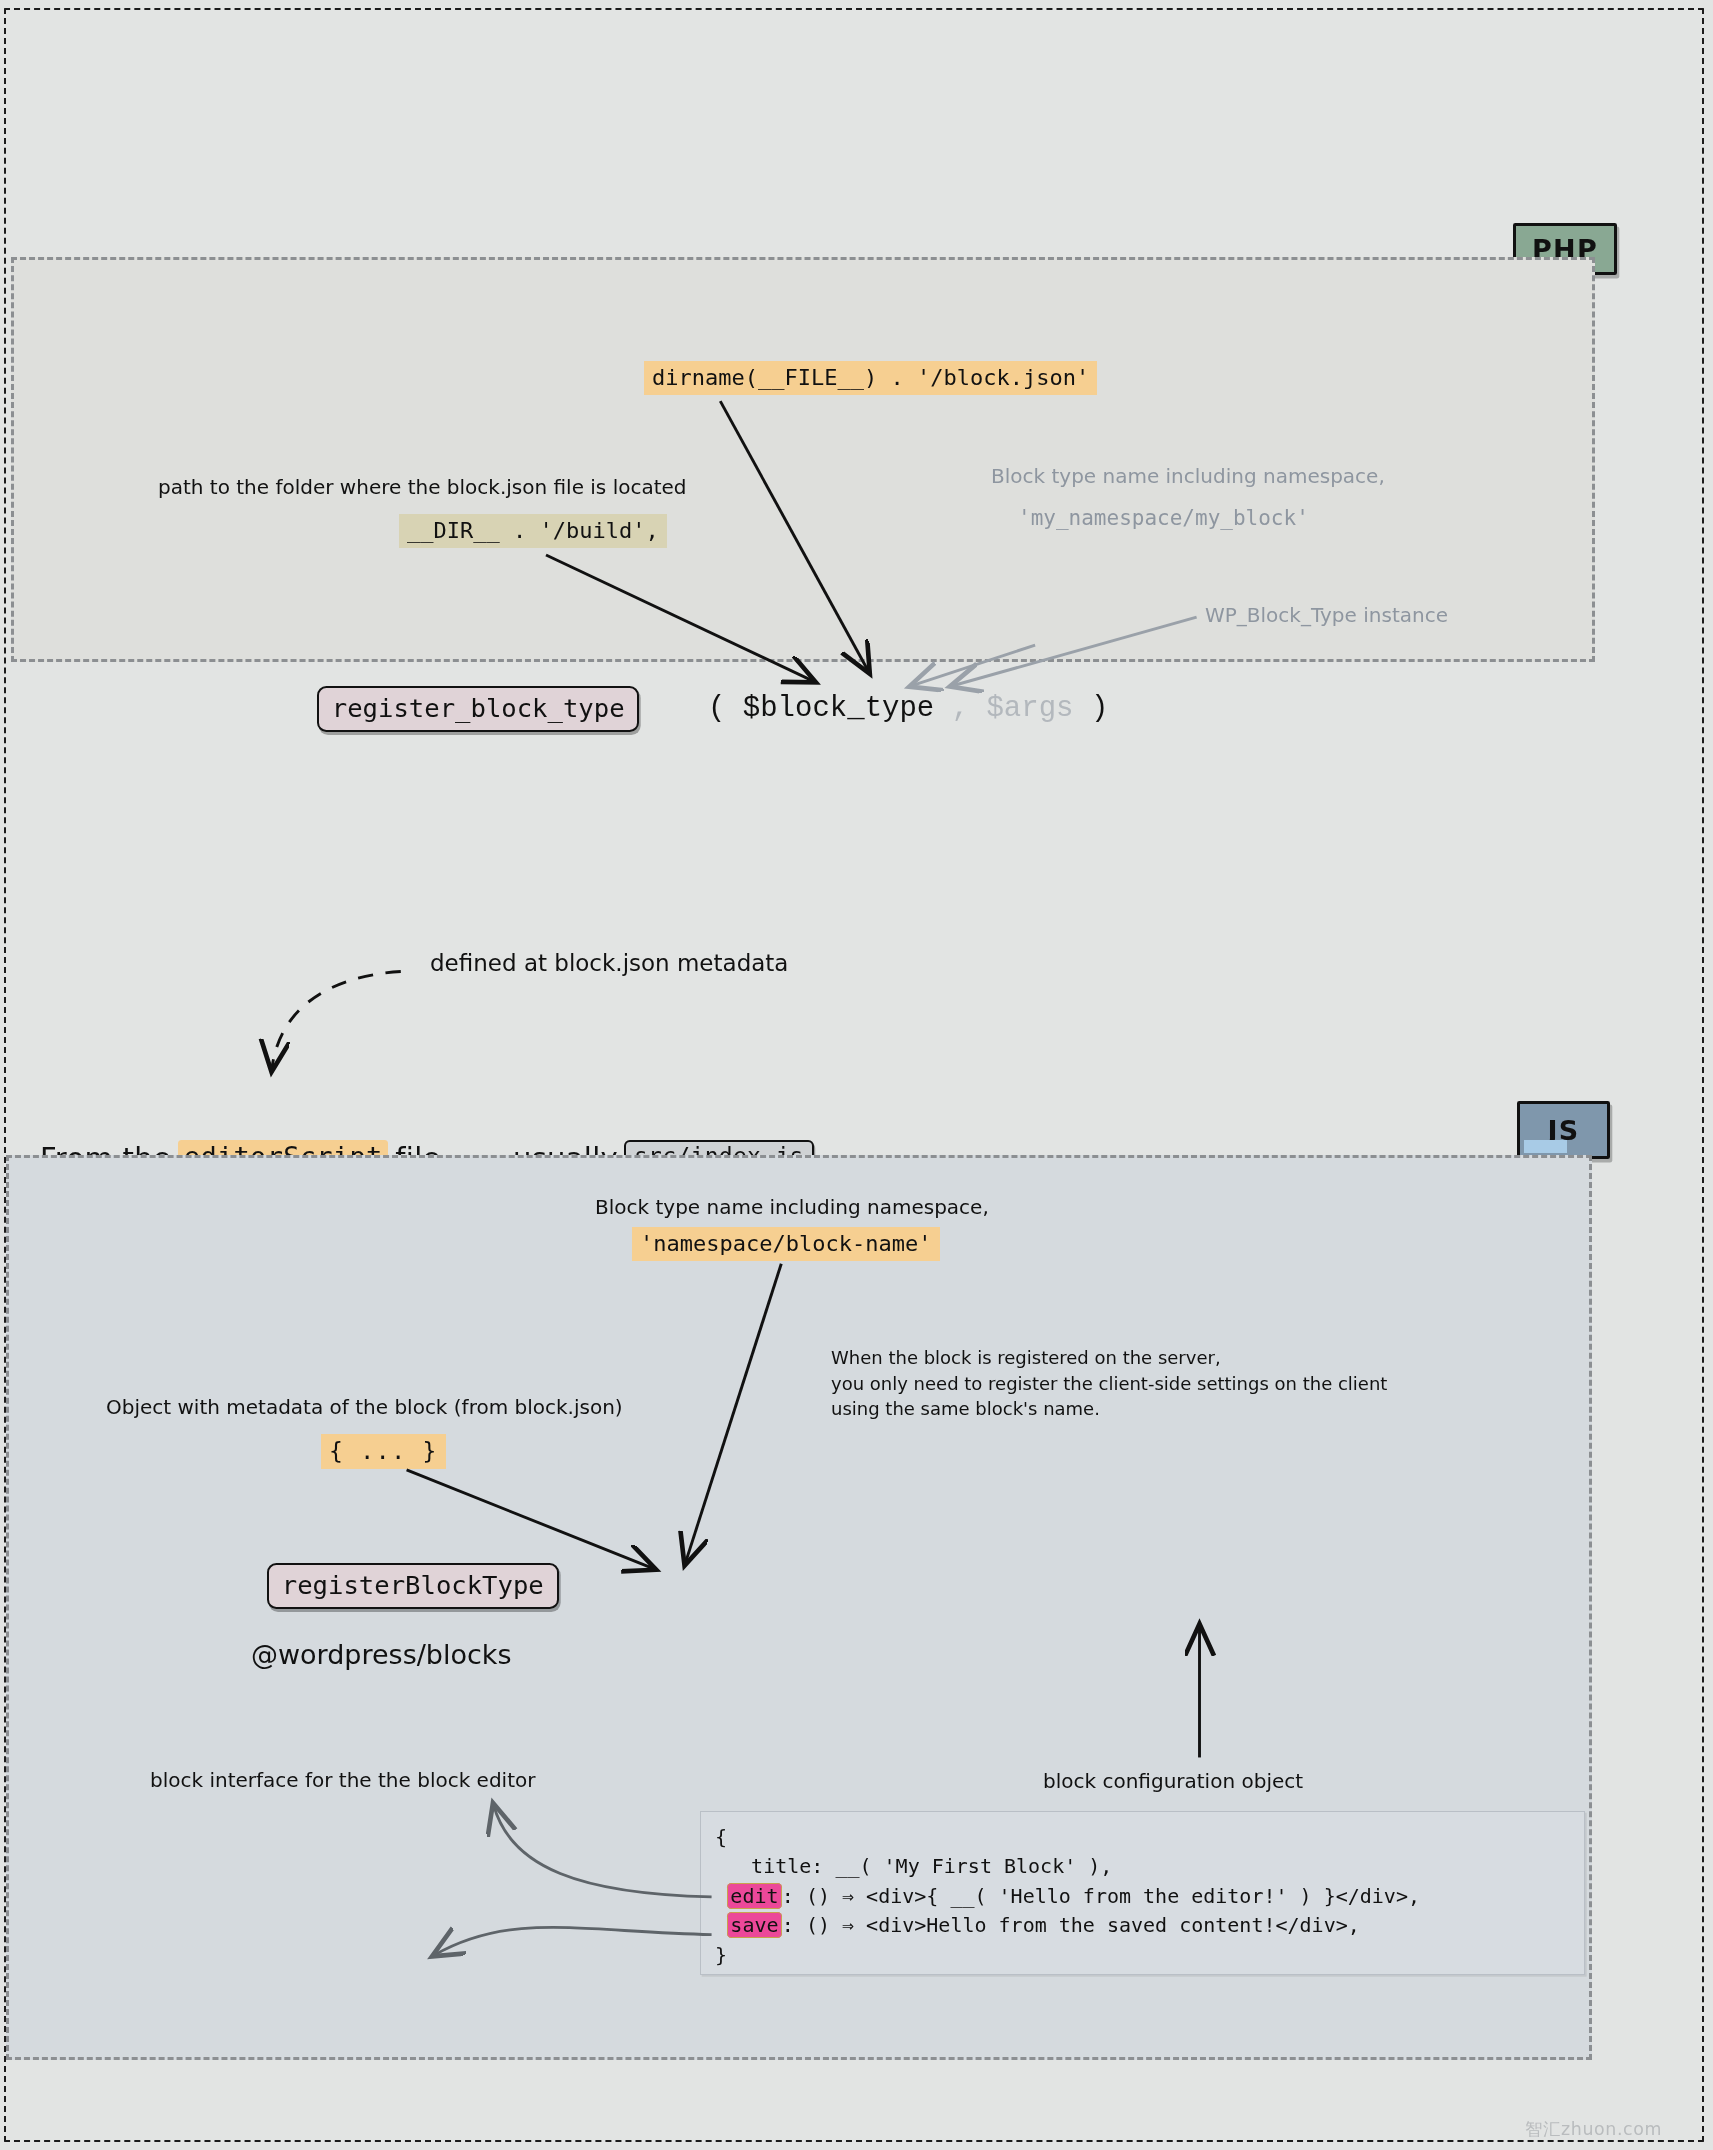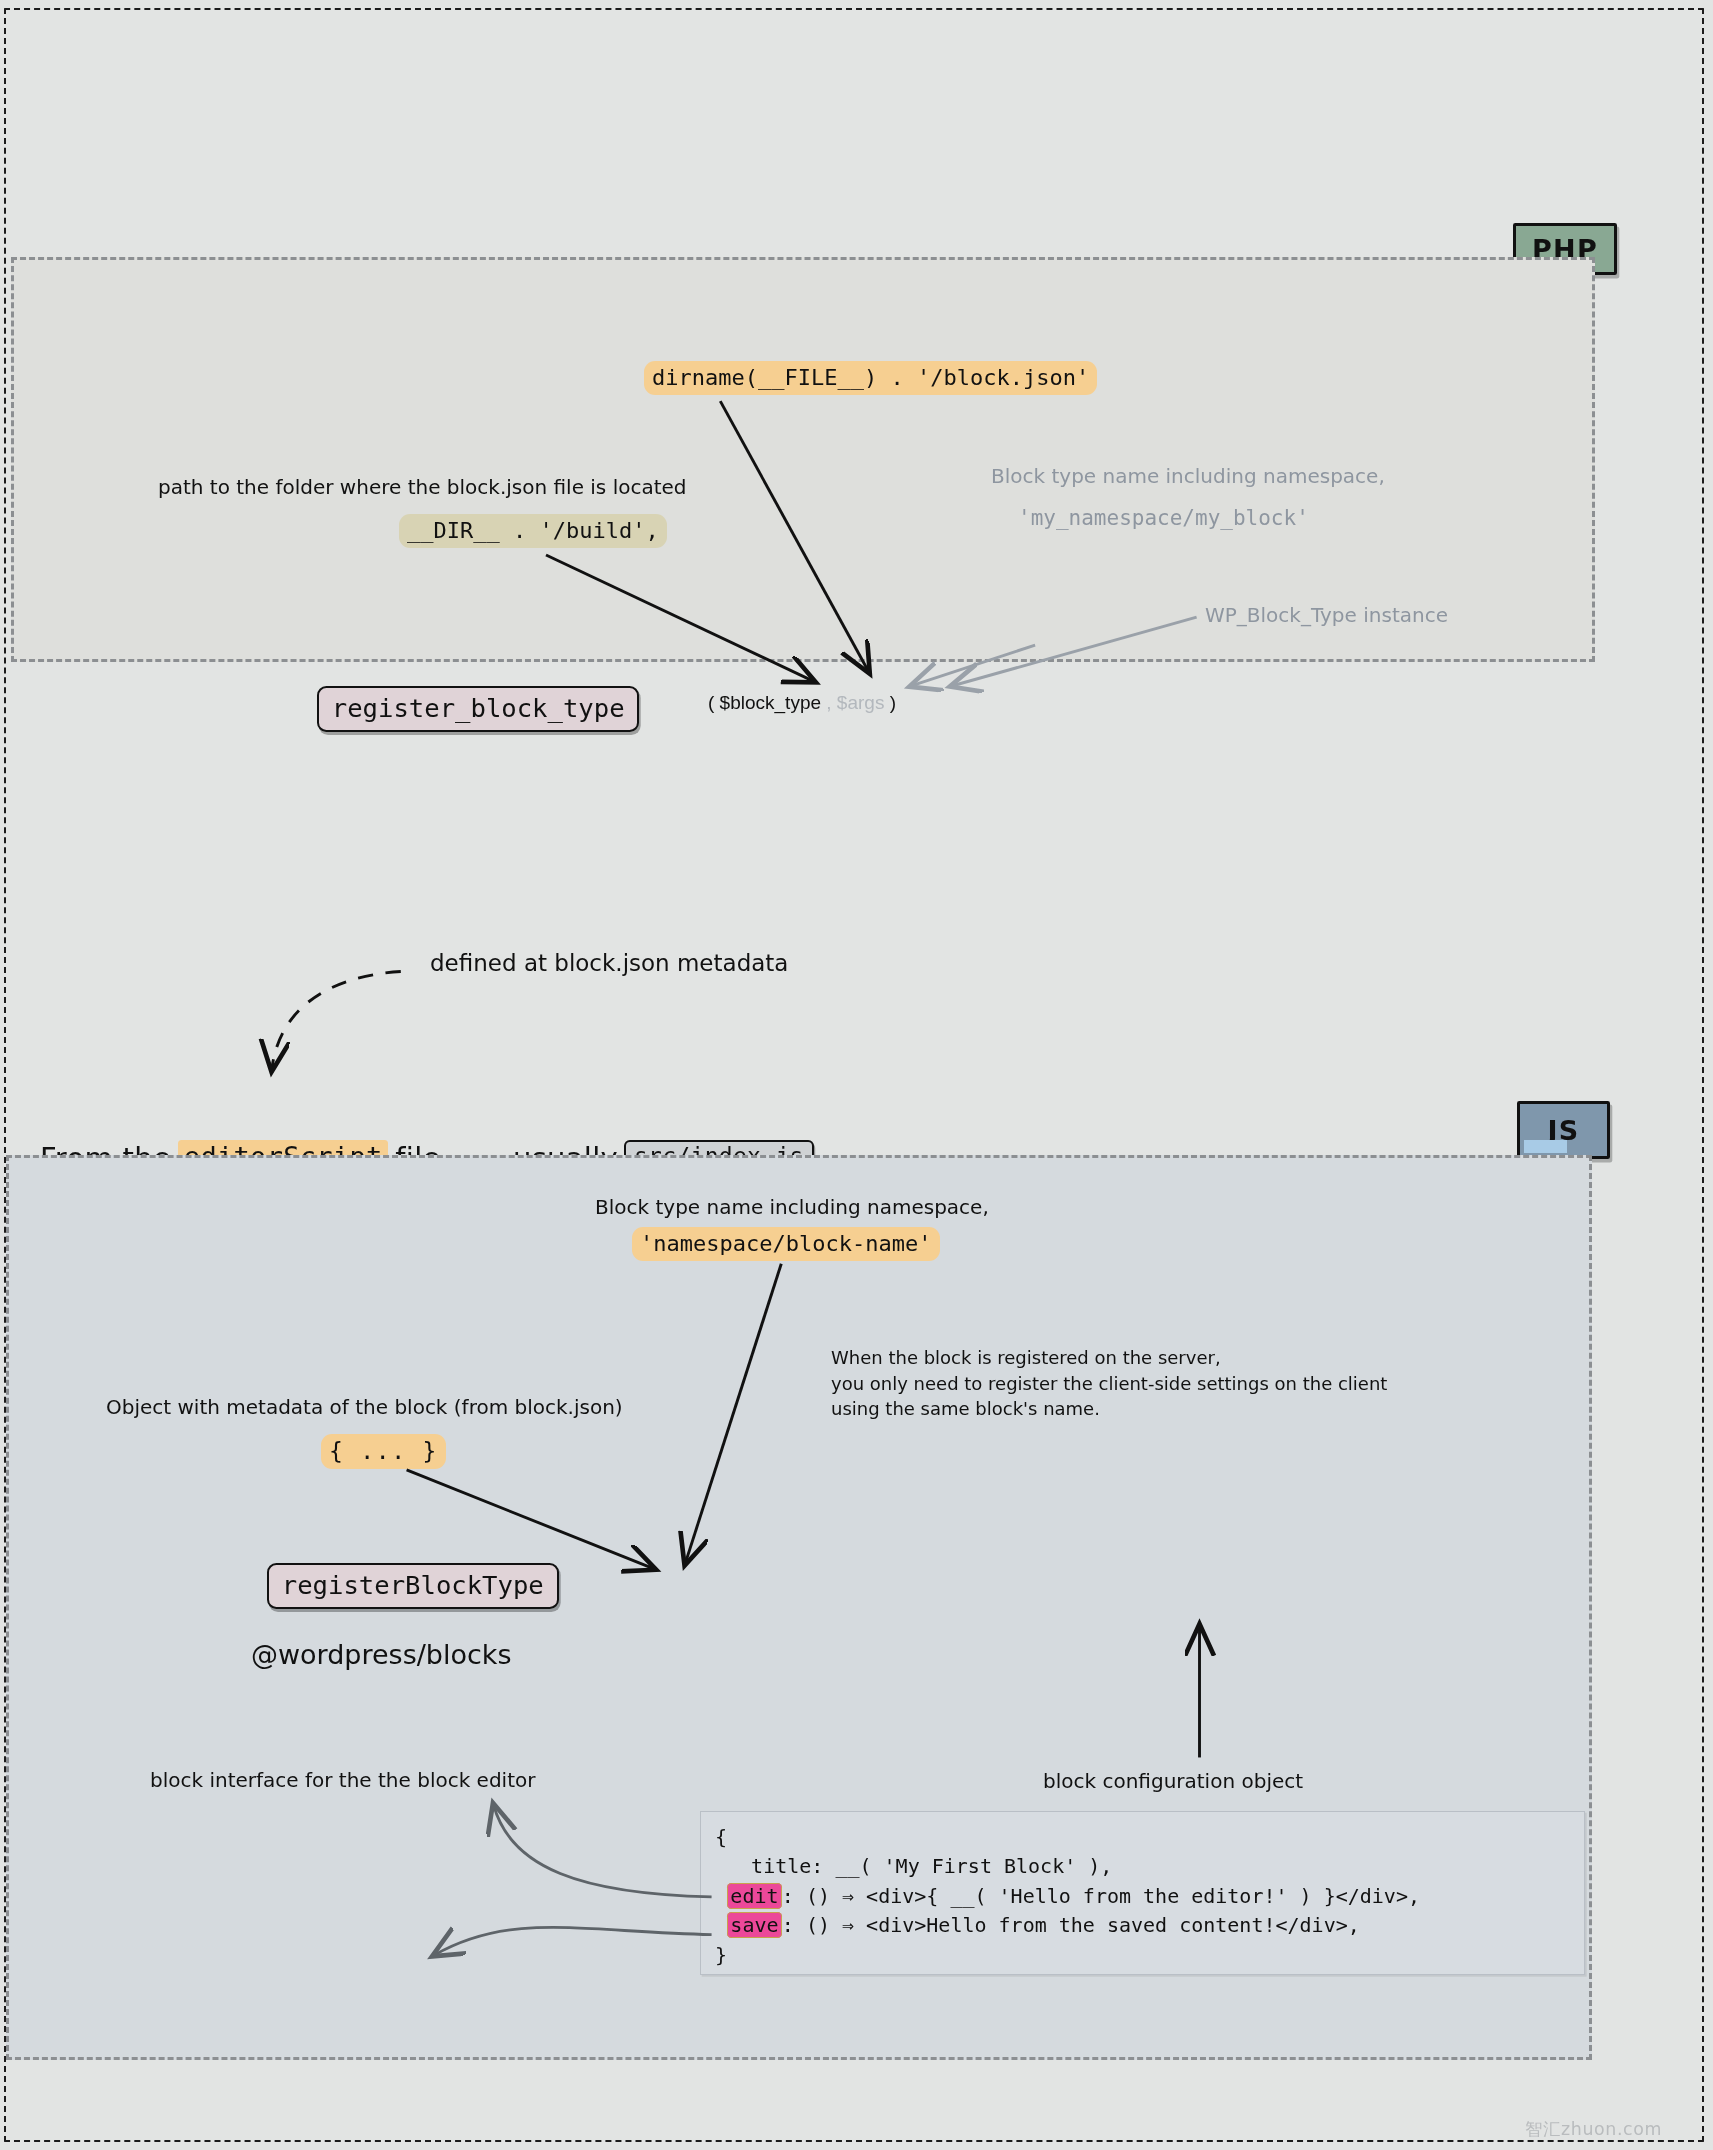--- a/index.html
+++ b/index.html
@@ -90,21 +90,21 @@
   
   .note{position:absolute;font-size:20px;color:#111;line-height:1.42;white-space:pre;}
   .note-gray{position:absolute;font-size:20px;color:#8e96a0;line-height:1.45;white-space:pre;}
 
   
   .tok{
     position:absolute;
     font-family:"DejaVu Sans Mono", monospace;
     font-size:22px;
     padding:3.5px 8.1px 5.8px;
-    border-radius:11px;
+    border-radius:0;
     white-space:pre;
     color:#111;
   }
   .tok.orange{background:#f6cf91;}
   .tok.khaki{background:#d8d3b4;}
 
   
   .pill{
     position:absolute;
     font-family:"DejaVu Sans Mono", monospace;
@@ -112,22 +112,22 @@
     background:#e0d3d7;
     border:2.9px solid #111;
     border-radius:9.3px;
     padding:4.6px 12.8px 7px;
     white-space:pre;
     color:#111;
     box-shadow:1.7px 2.9px 0 rgba(0,0,0,.3);
   }
   .sig{
     position:absolute;
-    font-family:Liberation Sans, sans-serif;
-    font-size:19px;
+    font-family:Liberation Mono, monospace;
+    font-size:29px;
     white-space:pre;
     color:#111;
   }
   .sig .dim{color:#b3b8bd;}
 
   .pkg{position:absolute;font-size:27px;color:#111;white-space:pre;}
 
   
   #code-card{
     position:absolute;left:700px;top:1811px;width:883px;height:162px;

